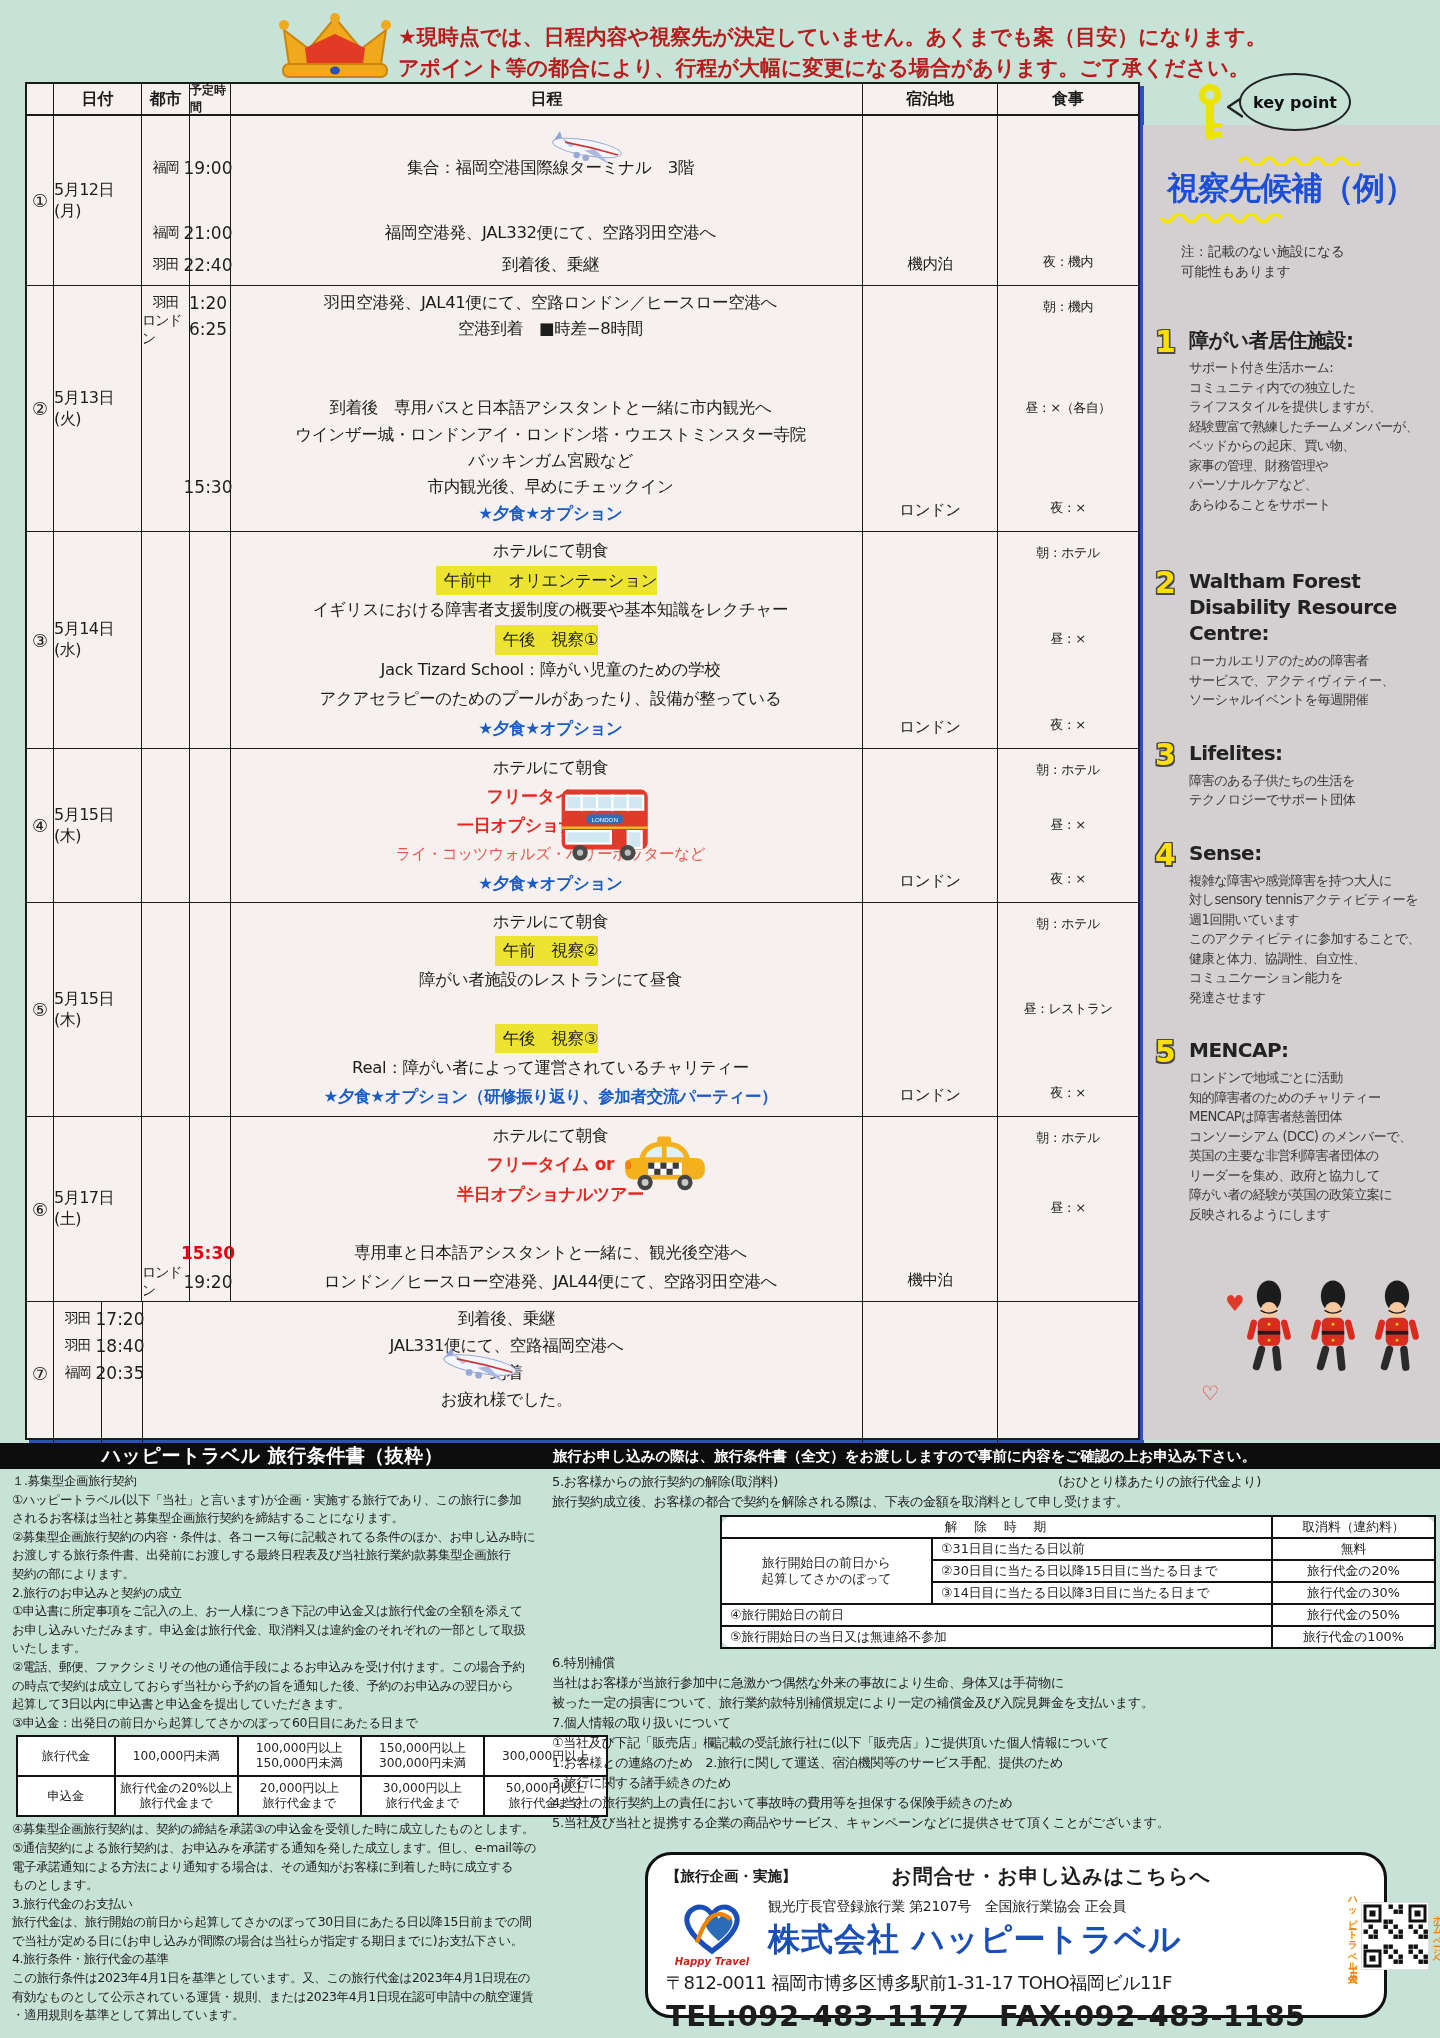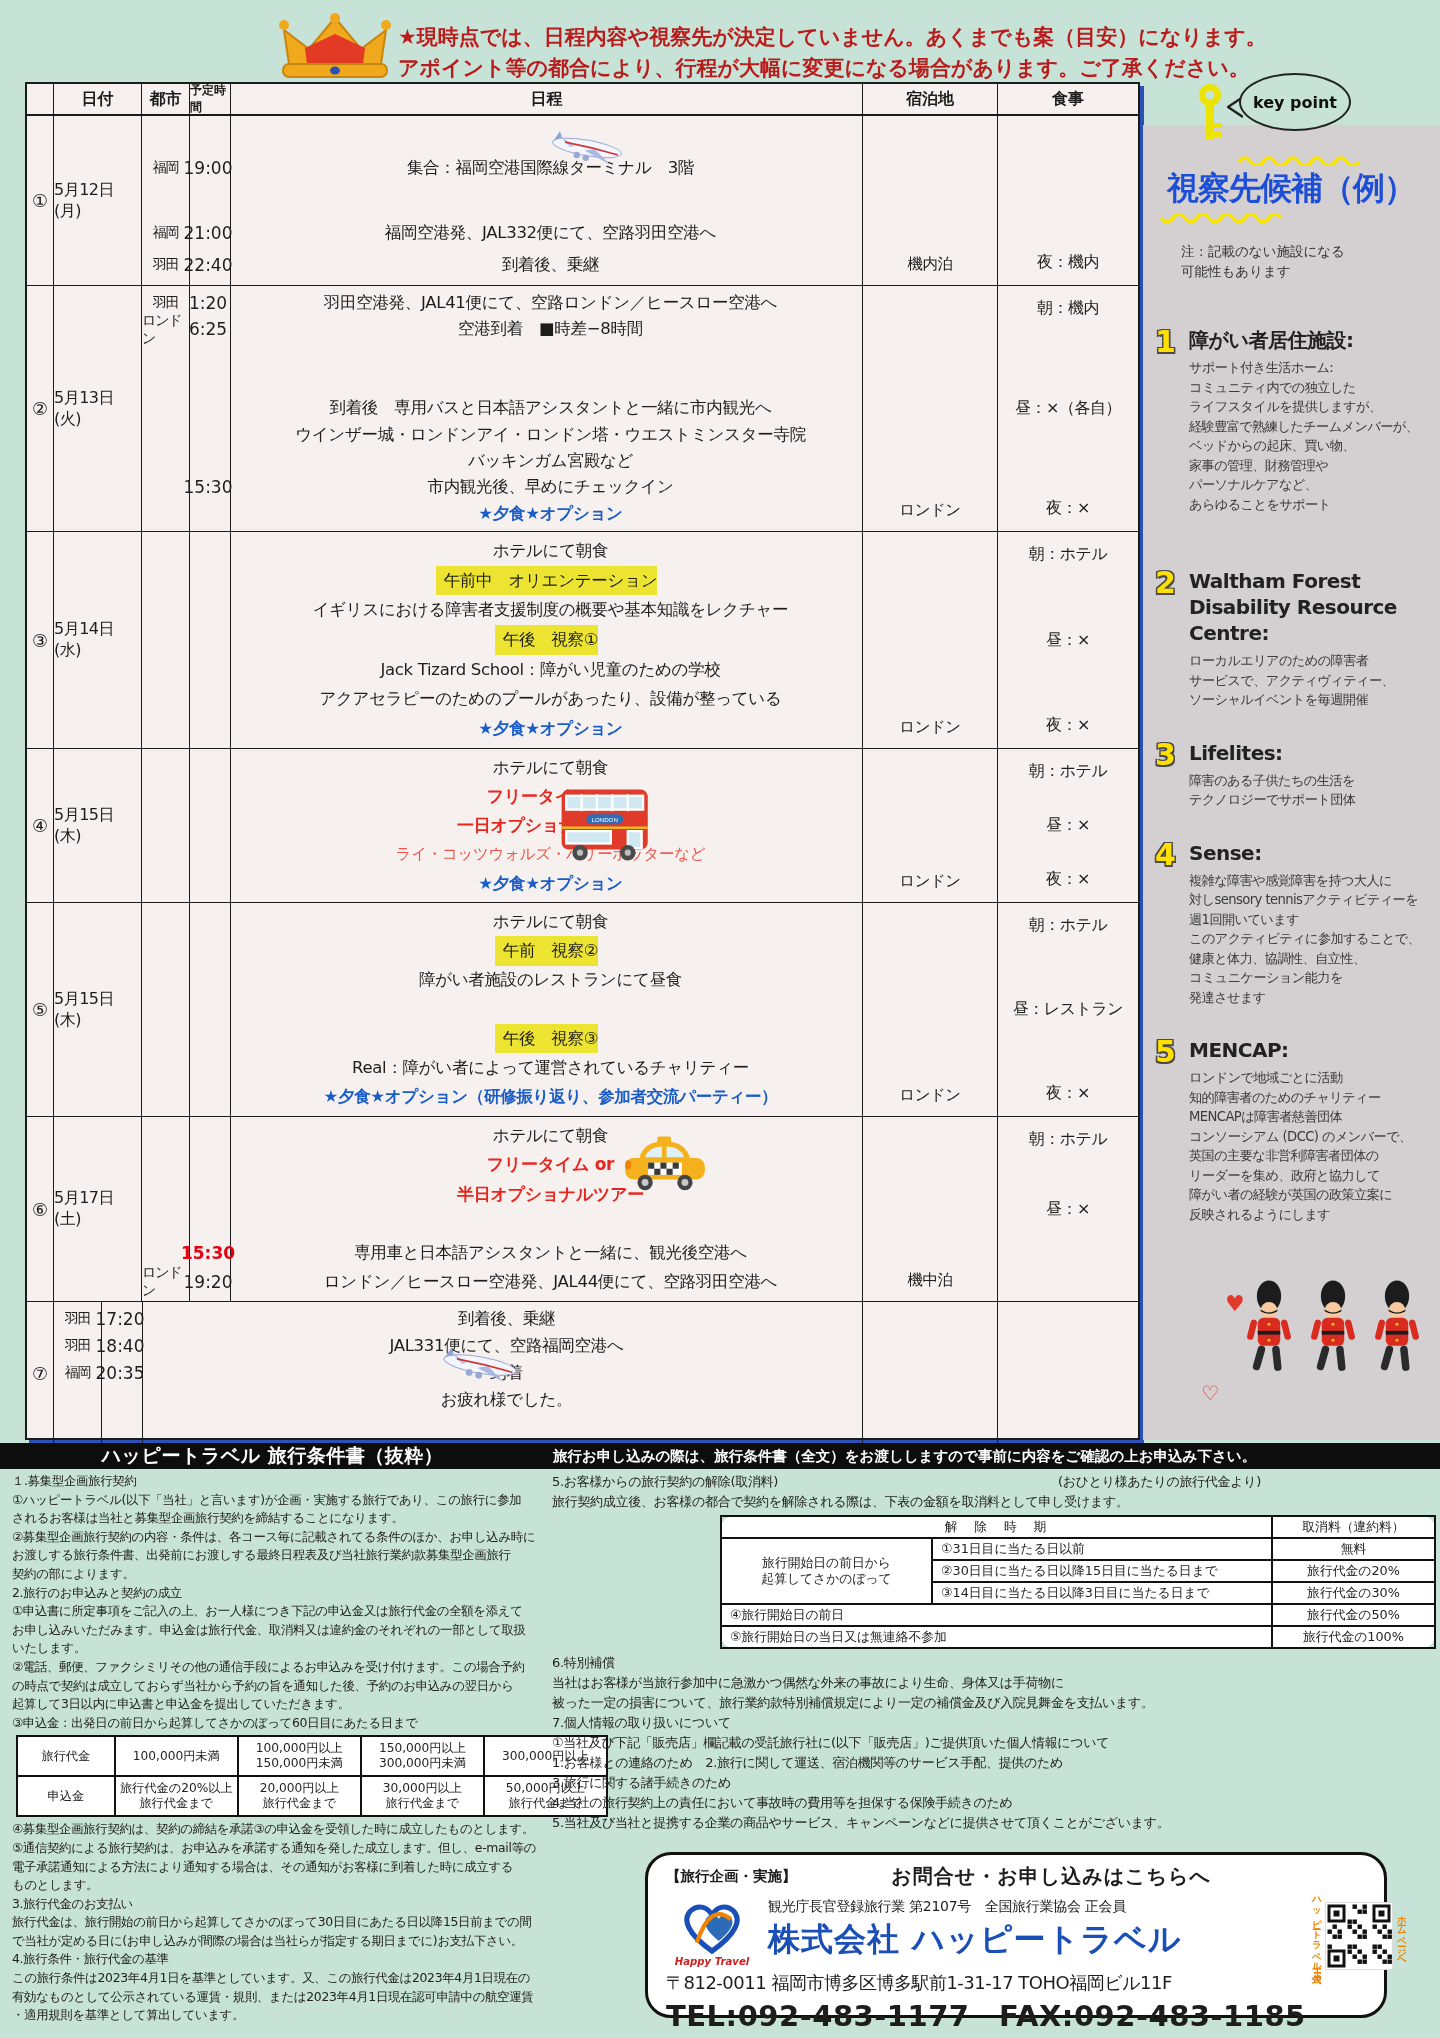--- a/index.html
+++ b/index.html
@@ -36,21 +36,21 @@
   .ln-city{justify-content:center;font-size:14px;letter-spacing:-1.2px;}
   .ln-time{justify-content:flex-end;padding-right:4px;font-size:17px;}
   .ln-sched{padding-left:8px;font-size:16.5px;letter-spacing:-0.3px;white-space:nowrap;}
   .sched{position:relative;}
   .t-red{color:#e60012;font-weight:bold;}
   .s-blue{color:#1a5cc8;font-weight:bold;}
   .s-red{color:#e8251f;font-weight:bold;font-size:17px;}
   .s-redlight{color:#ee5147;font-size:15.5px;}
   .s-hl{background:#ece431;}
   .stay-cell{display:flex;align-items:flex-end;justify-content:center;padding-bottom:10px;font-size:15.5px;letter-spacing:-0.5px;}
-  .meal-cell{display:flex;flex-direction:column;justify-content:space-between;padding:12px 8px;font-size:16px;gap:24px;}
+  .meal-cell{display:flex;flex-direction:column;justify-content:space-between;padding:12px 8px;font-size:13px;gap:24px;}
   .meal-slot{min-height:20px;letter-spacing:-0.5px;}
   .sched-icon{position:absolute;}
   .sched-icon svg{width:100%;height:auto;display:block;}
 
   
   #sidebar{left:1143px;top:125px;width:297px;height:1315px;background:#d4d0d1;}
   #key-icon{left:52px;top:-42px;width:30px;height:60px;}
   #bubble{left:96px;top:-52px;width:108px;height:54px;border:2.5px solid #222;border-radius:50%;
           background:#c7e2d6;display:flex;align-items:center;justify-content:center;
           font-weight:bold;font-size:16px;color:#111;}
@@ -92,21 +92,21 @@
   .line-split{display:flex;}
   .line-split .rpart{margin-left:auto;margin-right:175px;}
   #cancel-table{border-collapse:collapse;margin:3px 0 4px 168px;background:#fff;border-radius:16px;}
   #cancel-table td{border:2px solid #111;font-size:12.8px;padding:2px 8px;vertical-align:middle;line-height:16px;}
   .ct-c1{width:198px;white-space:pre-line;text-align:center;}
   .ct-c2{width:330px;}
   .ct-c3{width:148px;text-align:center;}
   .ct-head{text-align:center;font-weight:normal;letter-spacing:2px;}
 
   #contact-box{left:645px;top:1852px;width:742px;height:166px;background:#fff;border:3px solid #111;
-               border-radius:26px;box-sizing:border-box;display:flex;padding:8px 6px 6px 18px;}
+               border-radius:26px;box-sizing:border-box;display:flex;padding:8px 6px 6px 18px;gap:36px;}
   .cb-main{flex:1;display:flex;flex-direction:column;}
   .cb-r1{display:flex;align-items:center;}
   .cb-label{font-size:14.5px;font-weight:bold;}
   .cb-cta{flex:1;text-align:center;font-size:20px;font-weight:bold;letter-spacing:1px;}
   .cb-r2{display:flex;align-items:center;margin-top:2px;gap:10px;}
   .cb-logo{width:92px;height:76px;flex:none;}
   .cb-reg{font-size:14px;letter-spacing:-0.3px;}
   .cb-company{font-size:32px;font-weight:bold;color:#1b4fb8;letter-spacing:1px;margin-top:2px;white-space:nowrap;}
   .cb-addr{font-size:18px;margin-top:3px;letter-spacing:-0.5px;white-space:nowrap;}
   .cb-tel{font-size:29px;font-weight:bold;margin-top:2px;letter-spacing:0.5px;white-space:nowrap;}

